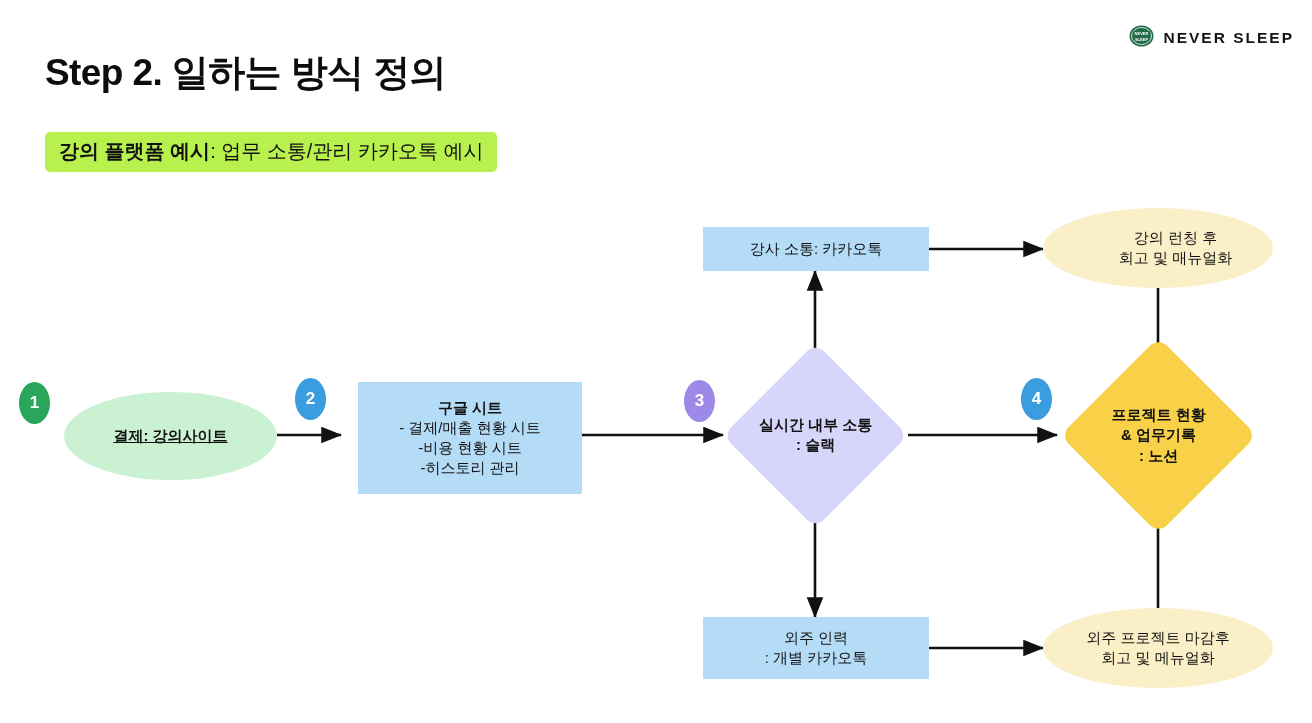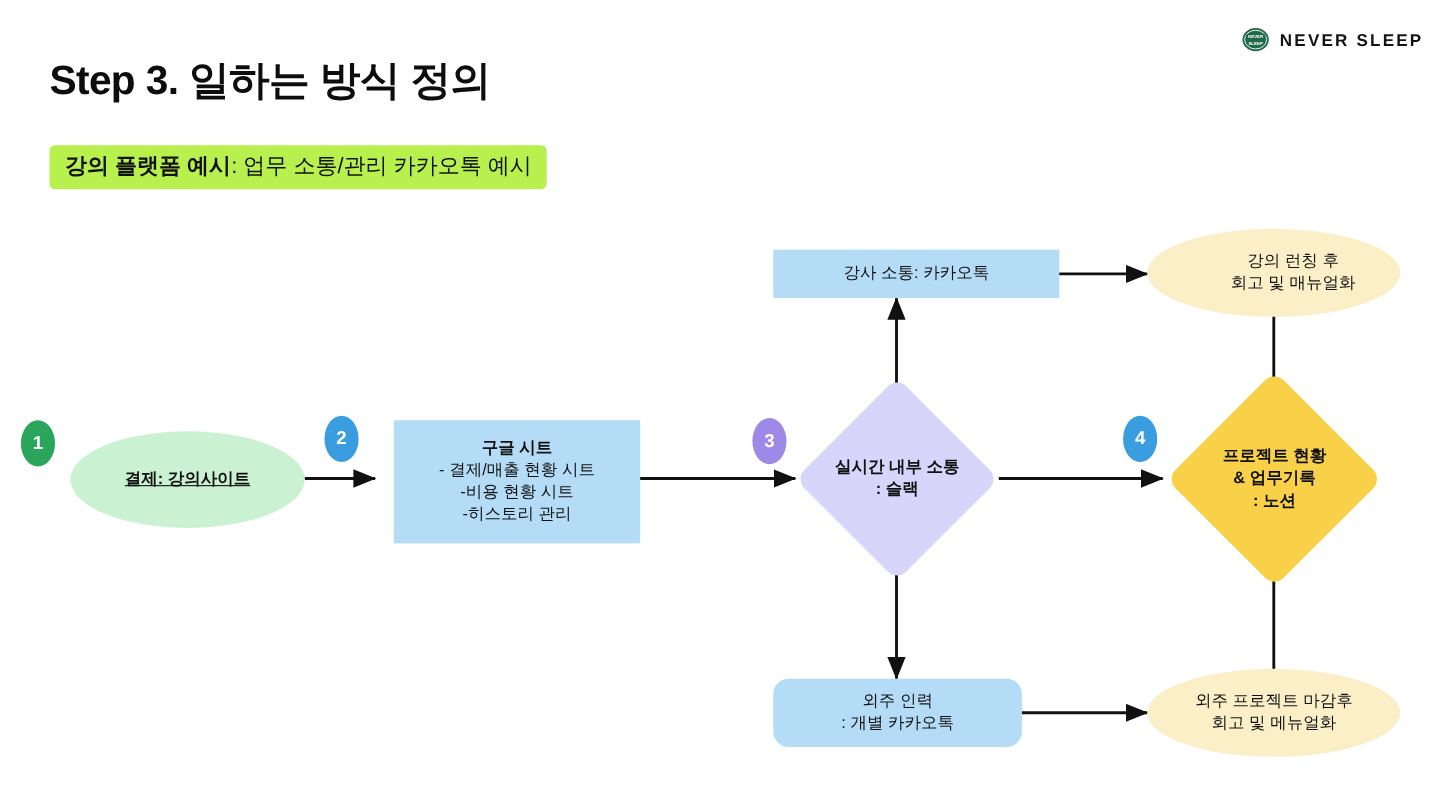--- a/index.html
+++ b/index.html
@@ -144,21 +144,21 @@
   <svg class="brand-mark" viewBox="0 0 50 44">
     <ellipse cx="25" cy="22" rx="24" ry="21" fill="#1f6b47"></ellipse>
     <ellipse cx="25" cy="22" rx="20" ry="17" fill="none" stroke="#ffffff" stroke-width="1.6"></ellipse>
     <rect x="7" y="12" width="36" height="8" rx="4" fill="#1f6b47"></rect>
     <text x="25" y="19.5" font-family="Liberation Sans, sans-serif" font-size="8" font-weight="700" fill="#ffffff" text-anchor="middle">NEVER</text>
     <text x="25" y="32" font-family="Liberation Sans, sans-serif" font-size="8" font-weight="700" fill="#ffffff" text-anchor="middle">SLEEP</text>
   </svg>
   <span class="brand-name">NEVER SLEEP</span>
 </div>
 
-<div class="page-title">Step 3. 일하는 방식 정의</div>
+<div class="page-title">Step 2. 일하는 방식 정의</div>
 
 <div class="subtitle-wrap">
   <span class="subtitle"><span class="sub-strong">강의 플랫폼 예시</span><span class="sub-rest">: 업무 소통/관리 카카오톡 예시</span></span>
 </div>
 
 <div class="canvas">
 
   <svg class="edges" viewBox="0 0 1312 723">
     <defs>
       <marker id="arrow" markerWidth="9" markerHeight="9" refX="7.6" refY="3.2" orient="auto" markerUnits="strokeWidth">
@@ -202,25 +202,25 @@
     <span class="label t-bold" style="font-size:15px; width:200px;">실시간 내부 소통
 : 슬랙</span>
   </div>
 
   <div class="node diamond diamond-gold" style="left:1089px; top:366px; width:139px; height:139px;">
     <span class="label t-bold" style="font-size:15px; width:190px;">프로젝트 현황
 &amp; 업무기록
 : 노션</span>
   </div>
 
-  <div class="node box-blue" style="left:703px; top:227px; width:260px; height:44px;">
+  <div class="node box-blue" style="left:703px; top:227px; width:226px; height:44px;">
     <span class="label t-normal" style="font-size:15px;">강사 소통: 카카오톡</span>
   </div>
 
-  <div class="node box-blue" style="left:703px; top:617px; width:226px; height:62px;border-radius:14px;">
+  <div class="node box-blue" style="left:703px; top:617px; width:226px; height:62px;">
     <span class="label t-normal" style="font-size:15px;">외주 인력
 : 개별 카카오톡</span>
   </div>
 
   <div class="node ellipse-cream" style="left:1043px; top:208px; width:230px; height:80px;">
     <span class="label t-normal" style="font-size:15px;margin-left:35px;">강의 런칭 후
 회고 및 매뉴얼화</span>
   </div>
 
   <div class="node ellipse-cream" style="left:1043px; top:608px; width:230px; height:80px;">

